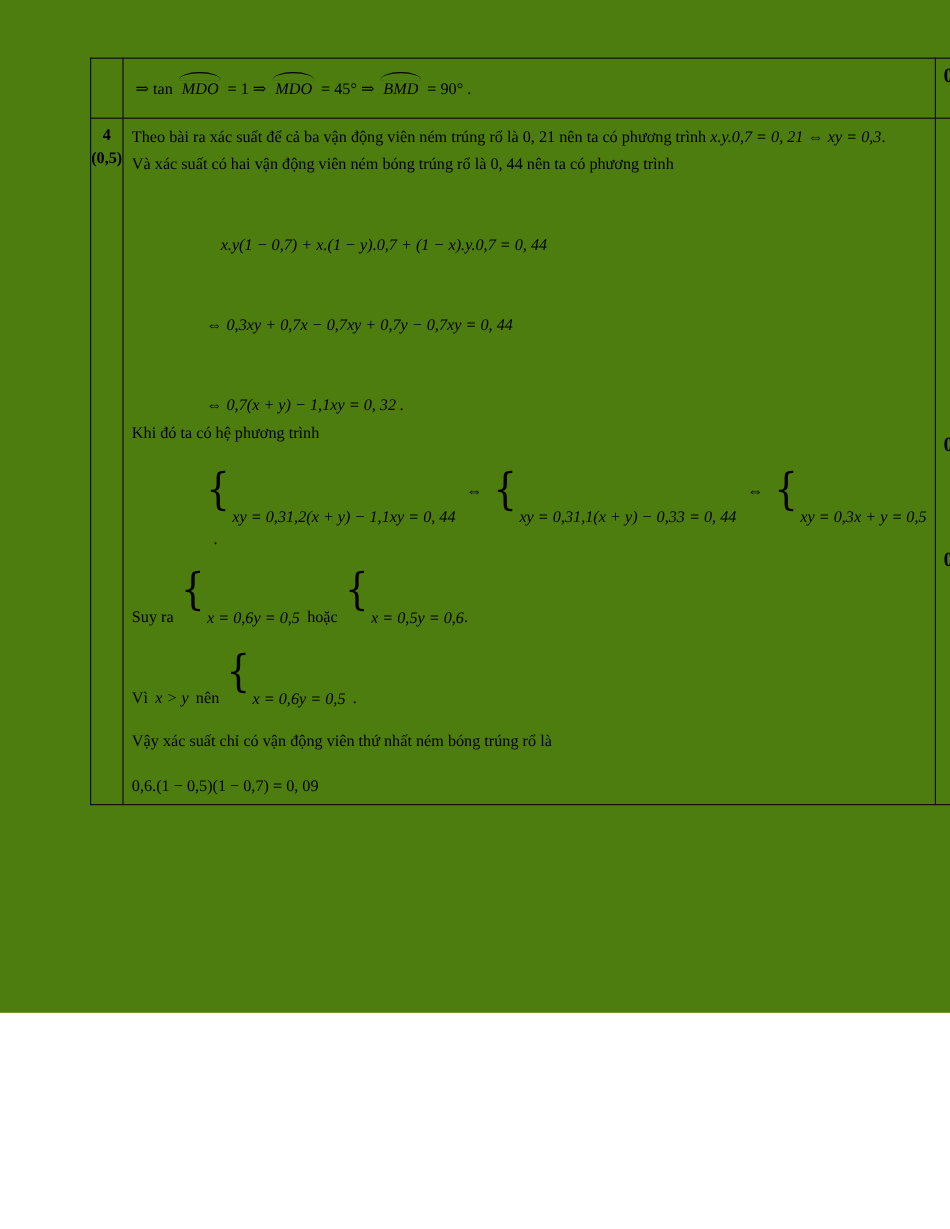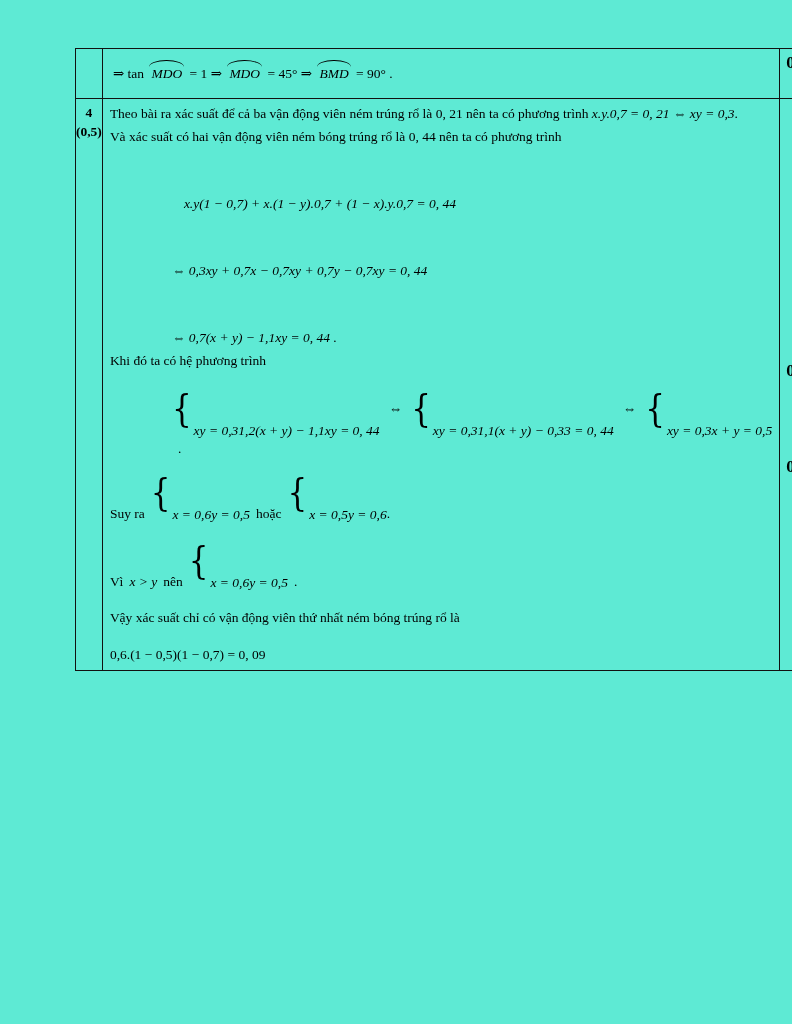--- a/index.html
+++ b/index.html
@@ -3,21 +3,21 @@
 <meta charset="utf-8">
 <style>
   * { margin:0; padding:0; box-sizing:border-box; }
   html,body { background:#ffffff; }
   body {
     width:792px; height:1024px;
     font-family:"Liberation Serif","DejaVu Serif",serif;
     color:#000;
     position:relative;
   }
-  .page { position:relative; width:792px; height:1024px; background:#5eead4; overflow:hidden; }
+  .page { position:relative; width:792px; height:844px; background:#4d7c0f; overflow:hidden; }
 
   table.answer-table {
     position:absolute; left:75px; top:48px;
     border-collapse:collapse; table-layout:fixed;
   }
   table.answer-table td { border:1px solid #111; vertical-align:top; }
   col.c-num { width:41px; }
   col.c-body { width:518px; }
   col.c-pts { width:54px; }
 
@@ -119,21 +119,21 @@
 
         <p class="para para-tight">
           <span>Và xác suất có hai vận động viên ném bóng trúng rổ là</span>
           <span class="math">0, 44</span>
           <span>nên ta có phương trình</span>
         </p>
 
         <div class="eq-block">
           <div class="eq it eq-first">x.y(1 − 0,7) + x.(1 − y).0,7 + (1 − x).y.0,7 = 0, 44</div>
           <div class="eq it">⇔ 0,3xy + 0,7x − 0,7xy + 0,7y − 0,7xy = 0, 44</div>
-          <div class="eq it">⇔ 0,7(x + y) − 1,1xy = 0, 44 .</div>
+          <div class="eq it">⇔ 0,7(x + y) − 1,1xy = 0, 32 .</div>
         </div>
 
         <p class="para-tight">Khi đó ta có hệ phương trình</p>
 
         <div class="sys-row">
           <span class="sys">
             <span class="brace">{</span>
             <span class="sys-lines centered">
               <span class="ln it">xy = 0,3</span>
               <span class="ln it">1,2(x + y) − 1,1xy = 0, 44</span>

